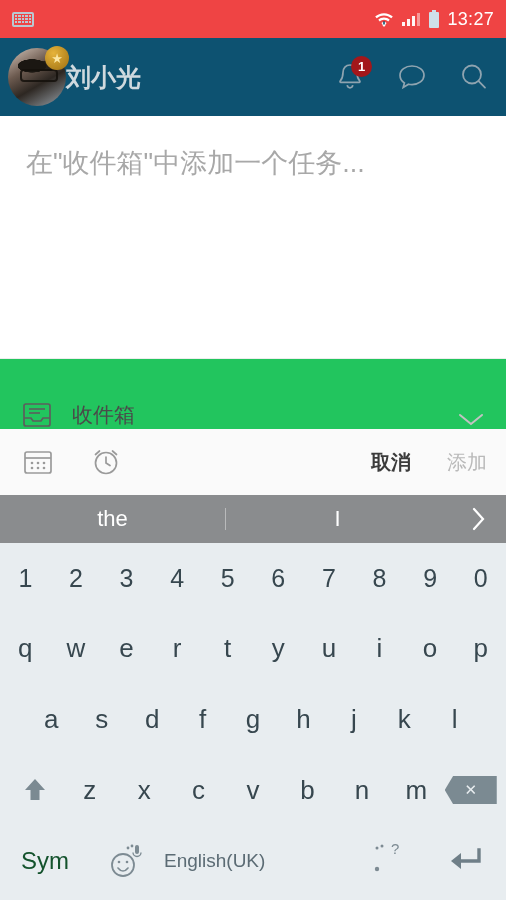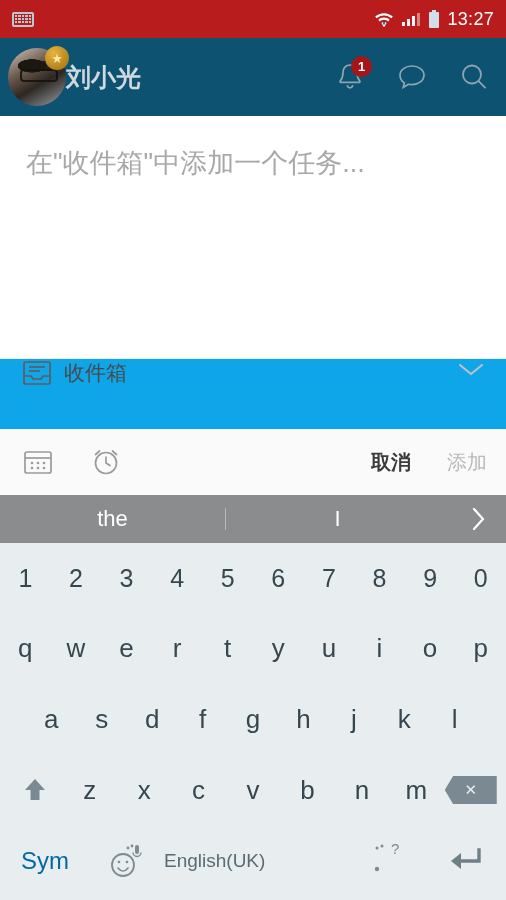--- a/index.html
+++ b/index.html
@@ -6,21 +6,21 @@
   html, body {
     width: 506px; height: 900px;
     font-family: "Liberation Sans", "DejaVu Sans", sans-serif;
     background: #ffffff;
     overflow: hidden;
   }
   .screen { position: relative; width: 506px; height: 900px; display: flex; flex-direction: column; }
 
   
   .statusbar {
-    height: 38px; background: #b91c1c; flex: 0 0 38px;
+    height: 38px; background: #ef4444; flex: 0 0 38px;
     display: flex; align-items: center; justify-content: space-between;
     padding: 0 12px;
   }
   .sb-left { display: flex; align-items: center; gap: 6px; }
   .sb-right { display: flex; align-items: center; gap: 7px; }
   .kb-icon { width: 22px; height: 15px; border: 2px solid #b9c9d2; border-radius: 2px;
              display: grid; grid-template-columns: repeat(5,1fr); grid-template-rows: repeat(3,1fr);
              gap: 1px; padding: 1px; }
   .kb-icon i { background: #b9c9d2; display: block; }
   .sb-time { color: #ffffff; font-size: 18px; letter-spacing: .3px; }
@@ -60,22 +60,22 @@
     display: flex; align-items: center; justify-content: center; padding: 0 5px;
   }
 
   
   .compose { background: #fff; flex: 0 0 242px; padding: 30px 26px 0 26px; }
   .compose-ph { color: #a8a8a8; font-size: 27px; line-height: 1.3; }
   .divider { height: 1px; background: #ededed; width: 100%; }
 
   
   .project-row {
-    background: #0ea5e9; flex: 0 0 70px; display: flex; align-items: flex-start;
-    padding: 0 20px 0 22px; gap: 12px;
+    background: #22c55e; flex: 0 0 70px; display: flex; align-items: flex-end;
+    padding: 0 20px 0 22px; gap: 20px;
   }
   .project-name { font-size: 21px; color: #4a4a4a; flex: 1 1 auto; }
 
   
   .toolbar {
     background: #fafafa; flex: 0 0 66px; display: flex; align-items: center;
     padding: 0 19px 0 22px; gap: 36px;
   }
   .tb-spacer { flex: 1 1 auto; }
   .tb-text { font-size: 20px; }
@@ -99,21 +99,21 @@
   .key {
     flex: 1 1 0; text-align: center; color: #37474f; font-size: 26px;
     display: flex; align-items: center; justify-content: center; height: 100%;
   }
   .krow-num .key { font-size: 25px; }
   .krow-z { padding: 0 8px; }
   .bksp { width: 52px; height: 28px; background: #7b8a92; position: relative;
           clip-path: polygon(16% 0, 100% 0, 100% 100%, 16% 100%, 0 50%);
           display: flex; align-items: center; justify-content: center; color: #e8edf0; font-size: 15px; }
   .krow-fn { flex: 1 1 0; display: flex; align-items: center; }
-  .fn-sym { flex: 0 0 90px; text-align: center; color: #0369a1; font-size: 24px; }
+  .fn-sym { flex: 0 0 90px; text-align: center; color: #14532d; font-size: 24px; }
   .fn-emoji { flex: 0 0 74px; display: flex; align-items: center; justify-content: center; }
   .fn-space { flex: 1 1 auto; color: #5b6b74; font-size: 19px; }
   .fn-punct { flex: 0 0 74px; display: flex; align-items: center; justify-content: center; color: #7d8b93; }
   .fn-enter { flex: 0 0 82px; display: flex; align-items: center; justify-content: center; }
 </style>
 </head>
 <body>
 
 <div class="screen">
 

